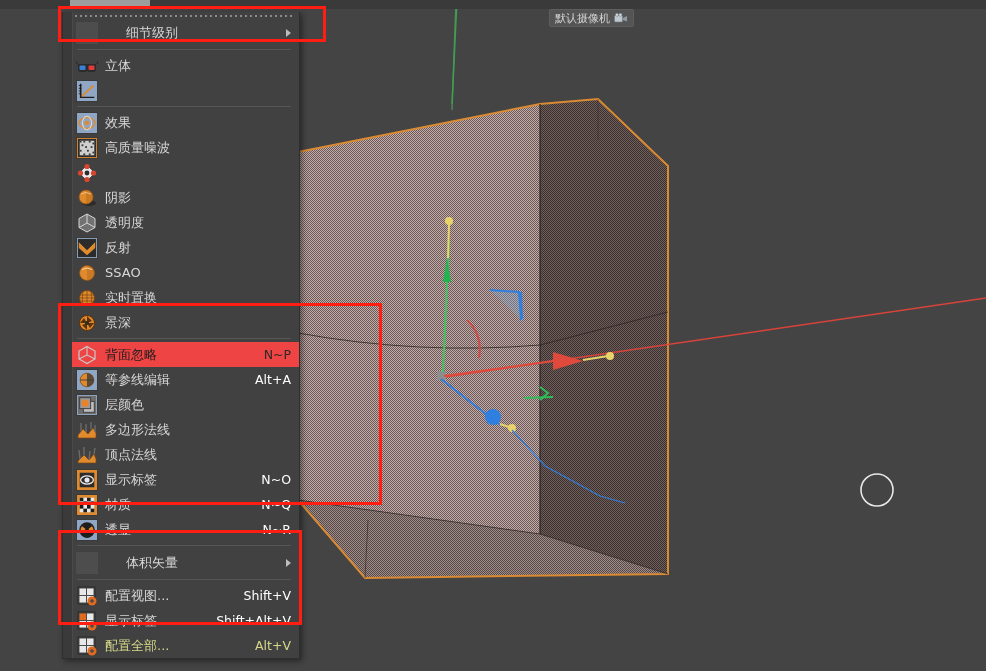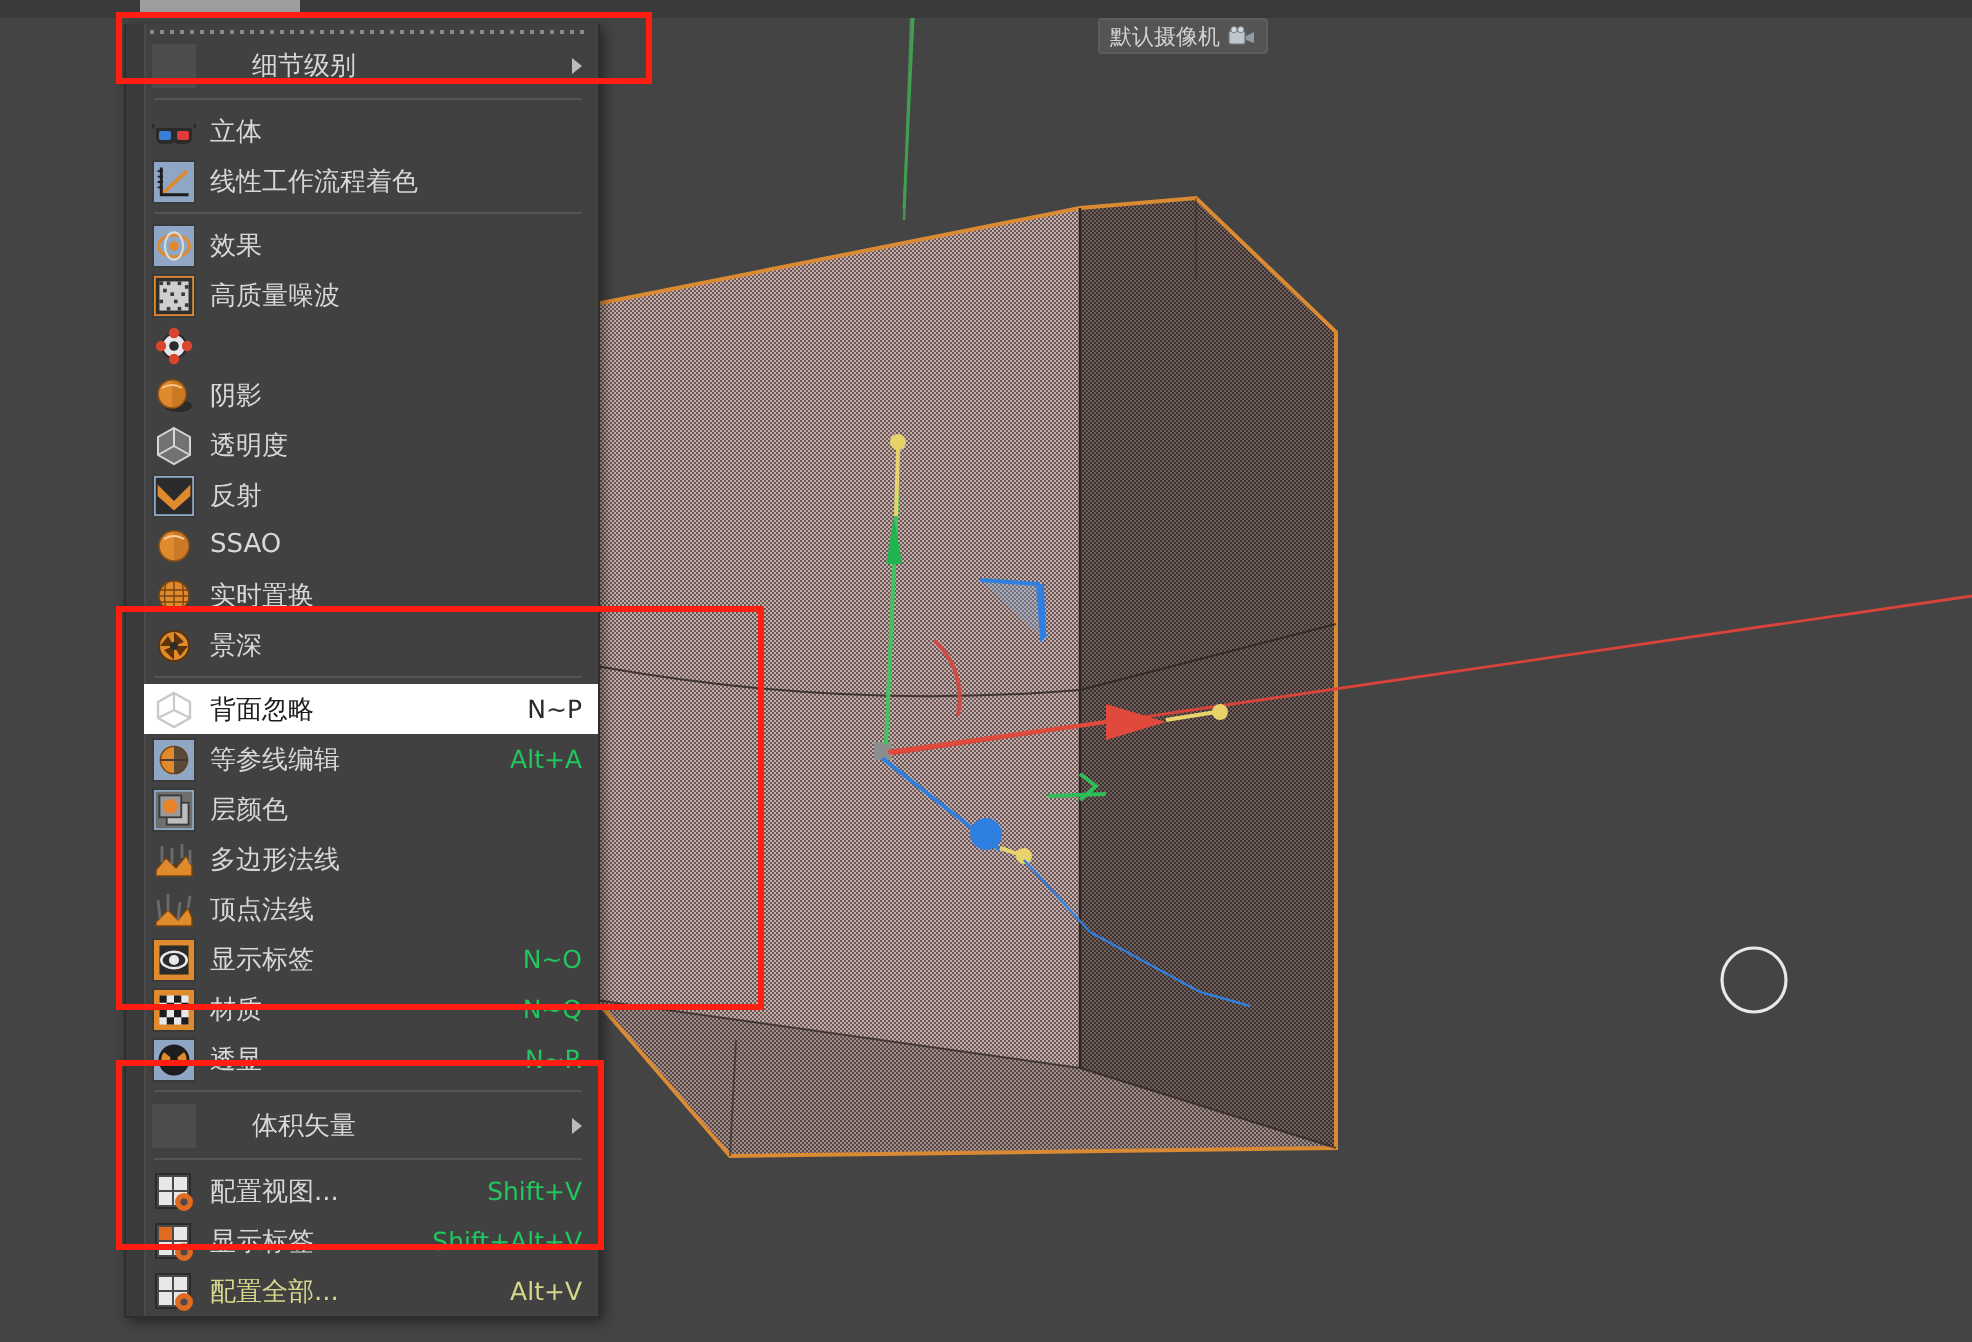--- a/index.html
+++ b/index.html
@@ -80,32 +80,32 @@
     display: flex; align-items: center;
     height: 25px;
     margin-left: 9px;
     padding-right: 8px;
     color: #d7d7d7;
     font-size: 13px;
     white-space: nowrap;
     cursor: default;
   }
   .mi.tall { height: 27px; gap: 21px; }
-  .mi.hl { background: #ffffff; color: #1d1d1d; }
+  .mi.hl { background: #ef4444; color: #1d1d1d; }
   .mi.hl .mi-hk { color: #2a2a2a; }
   .mi-icon {
     width: 22px; height: 22px;
     margin: 0 7px 0 4px;
     flex: 0 0 22px;
     position: relative;
   }
   .mi-icon.blank { background: #4d4d4d; }
   .mi-label { flex: 1 1 auto; }
   .mi-label.hi { color: #d6d78a; }
-  .mi-hk { color: #22c55e; font-size: 12.5px; padding-left: 14px; }
+  .mi-hk { color: #ffffff; font-size: 12.5px; padding-left: 14px; }
   .mi-hk.hi { color: #d6d78a; }
   .mi-arrow {
     width: 0; height: 0;
     border-left: 5px solid #bcbcbc;
     border-top: 4px solid transparent;
     border-bottom: 4px solid transparent;
     margin-left: 6px;
   }
 
   .sep {
@@ -251,21 +251,20 @@
           <span class="mi-icon ">
             <span class="ic framed">
     <svg viewBox="0 0 22 22">
       <rect x="1" y="1" width="20" height="20" fill="#8fa6c4"></rect>
       <path d="M4 18 L18 5" stroke="#e08a2e" stroke-width="2"></path>
       <path d="M4 3 L4 18 L19 18" stroke="#1d1d1d" stroke-width="1.6" fill="none"></path>
       <path d="M2 5 h3 M2 8 h3 M2 11 h3 M2 14 h3" stroke="#1d1d1d" stroke-width="1"></path>
     </svg>
             </span>
           </span>
-          <span class="mi-label">线性工作流程着色</span>
         </div>
         <div class="sep"></div>
         <div class="mi">
           <span class="mi-icon ">
             <span class="ic framed">
     <svg viewBox="0 0 22 22">
       <rect x="1" y="1" width="20" height="20" fill="#8fa6c4"></rect>
       <ellipse cx="11" cy="11" rx="8.5" ry="6" fill="none" stroke="#e08a2e" stroke-width="1.6"></ellipse>
       <ellipse cx="11" cy="11" rx="5" ry="7.5" fill="none" stroke="#d9d9d9" stroke-width="1.2"></ellipse>
       <circle cx="11" cy="11" r="2.6" fill="#e08a2e"></circle>

